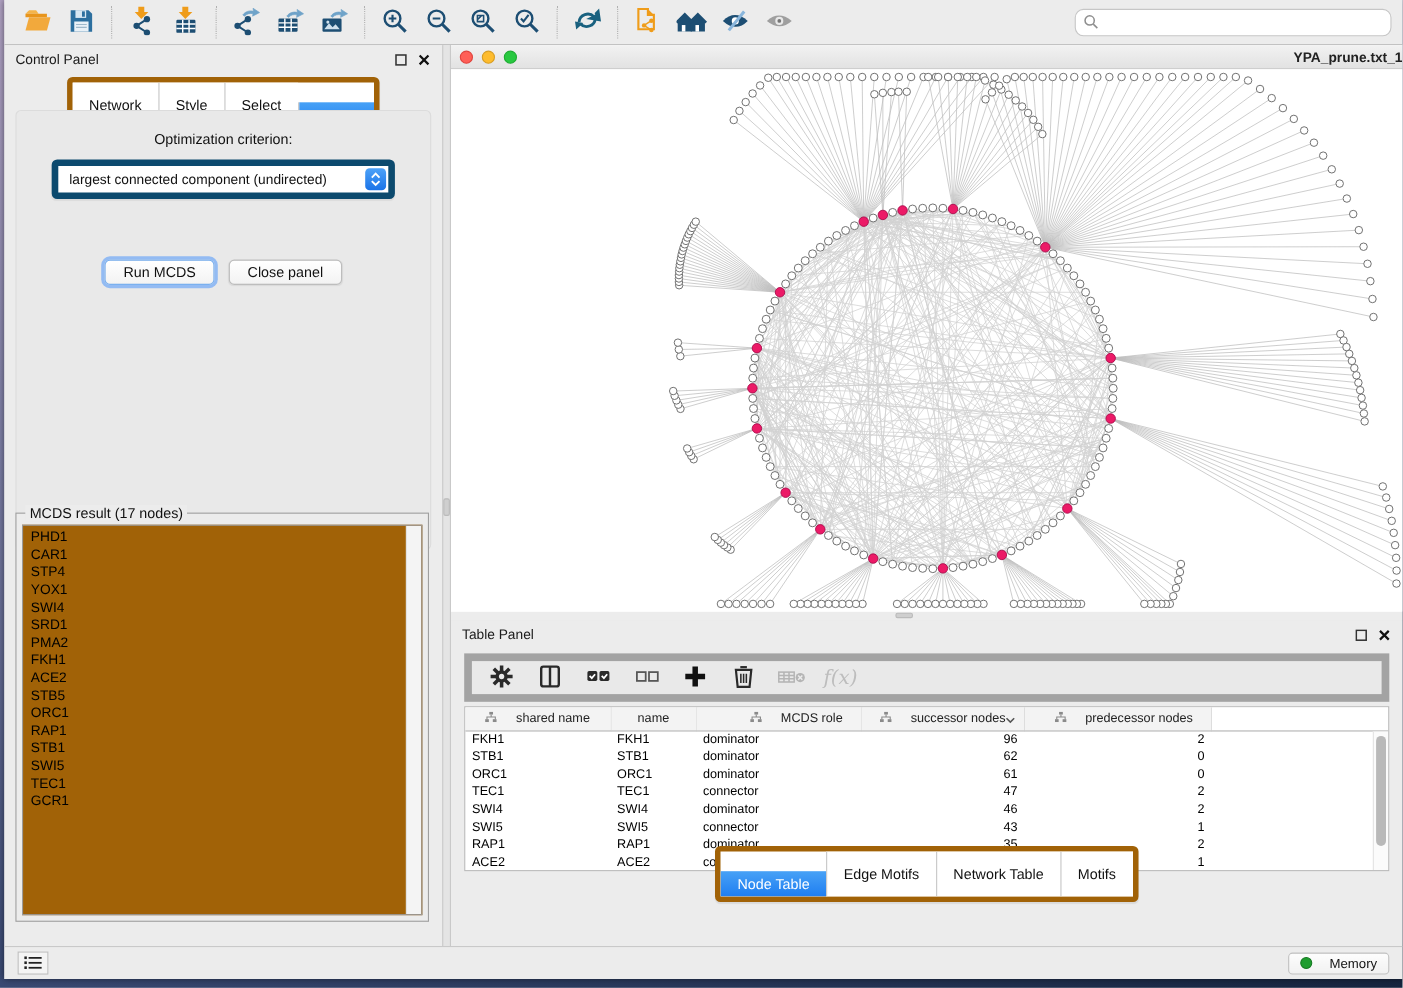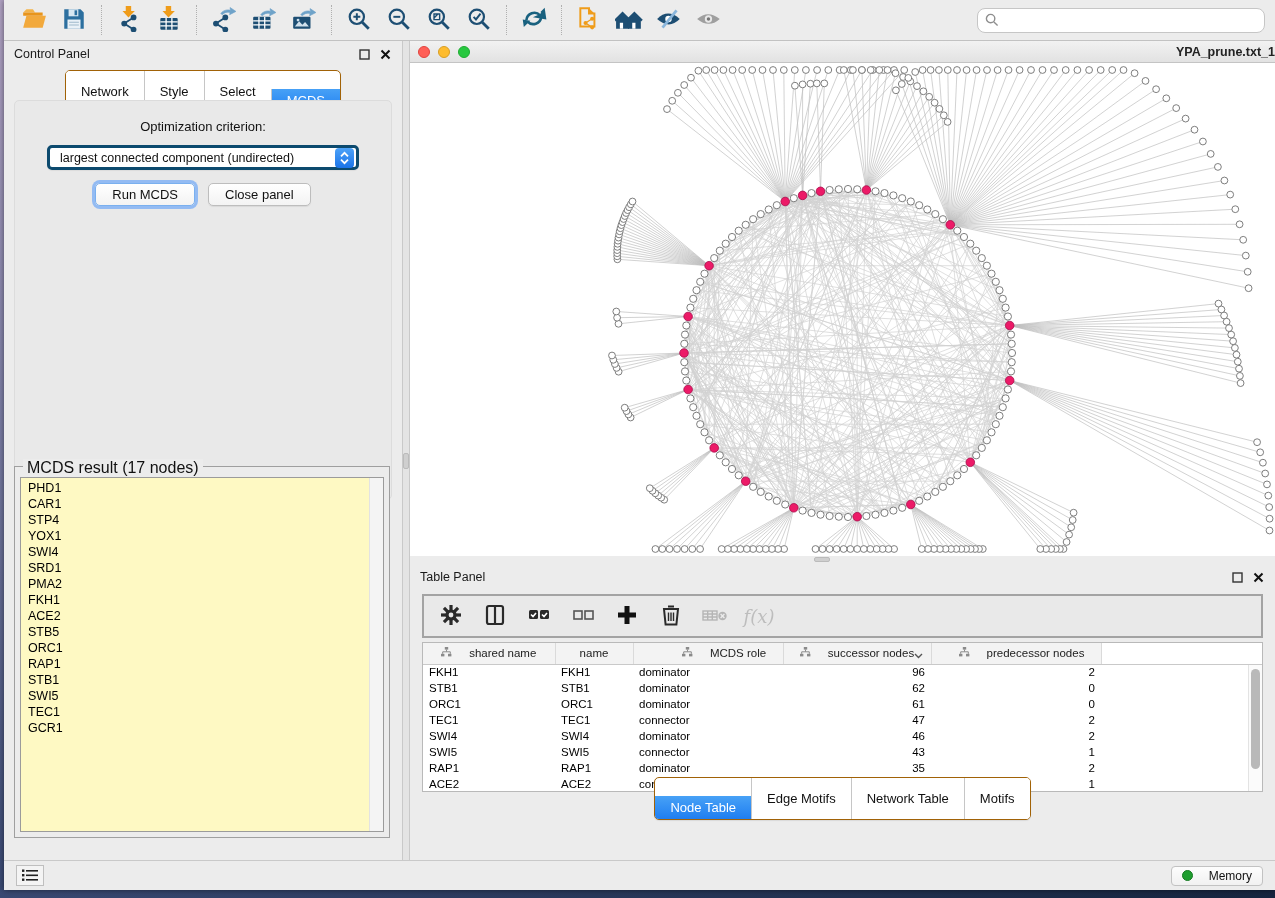--- a/index.html
+++ b/index.html
@@ -21,45 +21,45 @@
                   padding:0 8px 0 26px; font-size:12px; outline:none; color:#333; }
   .search-glass { position:absolute; left:8px; top:5px; }
 
   
   .control-panel { position:absolute; left:0; top:41px; width:398px; bottom:30px; background:#ececec; }
   .panel-header { height:26px; display:flex; align-items:center; padding:0 10px; }
   .panel-title { font-size:12.5px; color:#1a1a1a; }
   .panel-hdr-icons { margin-left:auto; display:flex; gap:8px; align-items:center; }
   .phi { width:13px; height:13px; display:flex; align-items:center; justify-content:center; cursor:pointer; }
 
-  .seg-tabs { display:inline-flex; border:1px solid #a16207; border-radius:5px; overflow:hidden; background:#fff;
+  .seg-tabs { display:inline-flex; border:5px solid #a16207; border-radius:5px; overflow:hidden; background:#fff;
               box-shadow:0 1px 1px rgba(0,0,0,.08); }
   .seg-tab { padding:4px 15px; font-size:13px; color:#111; background:#fff; border:none; border-left:1px solid #c6c6c6; cursor:pointer; white-space:nowrap; }
   .seg-tab:first-child { border-left:none; }
   .seg-tab.active { background:linear-gradient(#47a1f6,#1f7ef1); color:#fff;margin-top:18px; }
   .cp-tabs-row { text-align:center; margin-top:3px; }
 
   .cp-body { position:absolute; left:10px; right:10px; top:59px; height:400px; background:#e9e9e9;
              border:1px solid #dcdcdc; border-radius:5px; padding-top:18px; text-align:center; }
   .opt-label { font-size:13px; color:#111; margin-bottom:11px; }
-  .mac-select { display:flex; align-items:center; width:312px; height:25px; margin:0 auto; background:#fff;
-                border:3px solid #0c4a6e; border-radius:5px; padding:0 2px 0 10px; cursor:pointer;
+  .mac-select { display:flex; align-items:center; width:312px; height:36px; margin:0 auto; background:#fff;
+                border:6px solid #0c4a6e; border-radius:5px; padding:0 2px 0 10px; cursor:pointer;
                 box-shadow:0 1px 1px rgba(0,0,0,.06); }
   .mac-select .val { font-size:12.5px; color:#111; flex:1; text-align:left; white-space:nowrap; }
   .stepper { width:19px; height:20px; border-radius:4px; background:linear-gradient(#4da2f8,#1a73e8);
              display:flex; flex-direction:column; align-items:center; justify-content:center; }
   .btn-row { margin-top:13px; display:flex; justify-content:center; gap:13px; }
   .mac-btn { font-size:13px; color:#111; background:linear-gradient(#ffffff,#f3f3f3); border:1px solid #bdbdbd;
-             border-radius:5px; padding:3px 16px; cursor:pointer; box-shadow:0 1px 1px rgba(0,0,0,.07); }
+             border-radius:5px; padding:3px 16px; cursor:pointer; box-shadow:0 1px 1px rgba(0,0,0,.07);margin-top:42px; }
   .mac-btn.focused { box-shadow:0 0 0 3px rgba(77,150,252,.55); border-color:#7ab0ef; }
 
   .mcds-result { position:absolute; left:10px; right:12px; top:425px; bottom:22px; border:1px solid #9f9f9f;
                  background:#ececec; }
-  .mcds-legend { position:absolute; top:-8px; left:8px; background:#ececec; padding:0 4px; font-size:16px; color:#111; }
-  .mcds-listbox { position:absolute; left:5px; right:5px; top:10px; bottom:5px; background:#fef9c3;
+  .mcds-legend { position:absolute; top:-8px; left:8px; background:#ececec; padding:0 4px; font-size:13px; color:#111; }
+  .mcds-listbox { position:absolute; left:5px; right:5px; top:10px; bottom:5px; background:#a16207;
                   border:1px solid #9b9b9b; overflow:hidden; }
   .mcds-scroll { position:absolute; top:0; right:0; bottom:0; width:14px; background:#f4f4f4; border-left:1px solid #e2e2e2; }
   .mcds-item { font-size:12.5px; line-height:16px; padding-left:7px; color:#000; }
 
   
   .v-split { position:absolute; left:398px; top:41px; width:8px; bottom:30px; background:#e4e4e4;
              border-left:1px solid #c9c9c9; border-right:1px solid #c9c9c9; cursor:col-resize; }
   .v-split .grip { position:absolute; top:412px; left:0px; width:6px; height:16px; background:#cfcfcf; border:1px solid #bbb; border-radius:2px; }
   .h-split { position:absolute; left:406px; right:0; top:556px; height:8px; background:#ececec; cursor:row-resize; }
   .h-split .grip { position:absolute; left:404px; top:1px; width:16px; height:5px; background:#cfcfcf; border:1px solid #bbb; border-radius:2px; }
@@ -71,21 +71,21 @@
   .traffic { display:flex; gap:8px; }
   .light { width:12px; height:12px; border-radius:50%; cursor:pointer; }
   .light.red { background:#ff5f57; border:1px solid #e0443e; }
   .light.yellow { background:#febc2e; border:1px solid #d89e24; }
   .light.green { background:#28c840; border:1px solid #1eac32; }
   .net-title { position:absolute; left:0; right:0; text-align:right; font-size:12.5px; font-weight:700; color:#222; pointer-events:none; }
   .net-canvas { position:absolute; left:0; right:0; top:22px; bottom:0; background:#fff; overflow:hidden; }
 
   
   .table-panel { position:absolute; left:406px; right:0; top:564px; bottom:30px; background:#ececec; }
-  .tp-toolbar { margin:4px 12px 0 12px; height:44px; background:#e9e9e9; border:2px solid #a3a3a3;
+  .tp-toolbar { margin:4px 12px 0 12px; height:44px; background:#e9e9e9; border:7px solid #a3a3a3;
                 display:flex; align-items:center; gap:10px; padding:0 10px; }
   .tp-btn { width:34px; height:34px; display:flex; align-items:center; justify-content:center; background:none; border:none; cursor:pointer; }
   .fx-label { font-family:"DejaVu Serif", serif; font-style:italic; font-size:18px; color:#bdbdbd; }
 
   .node-table-wrap { position:absolute; left:12px; right:12px; top:78px; bottom:68px; background:#fff;
                      border:1px solid #b9b9b9; overflow:hidden; }
   table.node-table { border-collapse:collapse; table-layout:fixed; width:100%; }
   table.node-table th { height:21px; background:#f3f3f3; border-right:1px solid #dadada; border-bottom:1px solid #c9c9c9;
                         font-size:11.5px; font-weight:400; color:#222; text-align:center; position:relative; white-space:nowrap; overflow:hidden; }
   table.node-table th.filler { background:#fff; border-right:none; }

